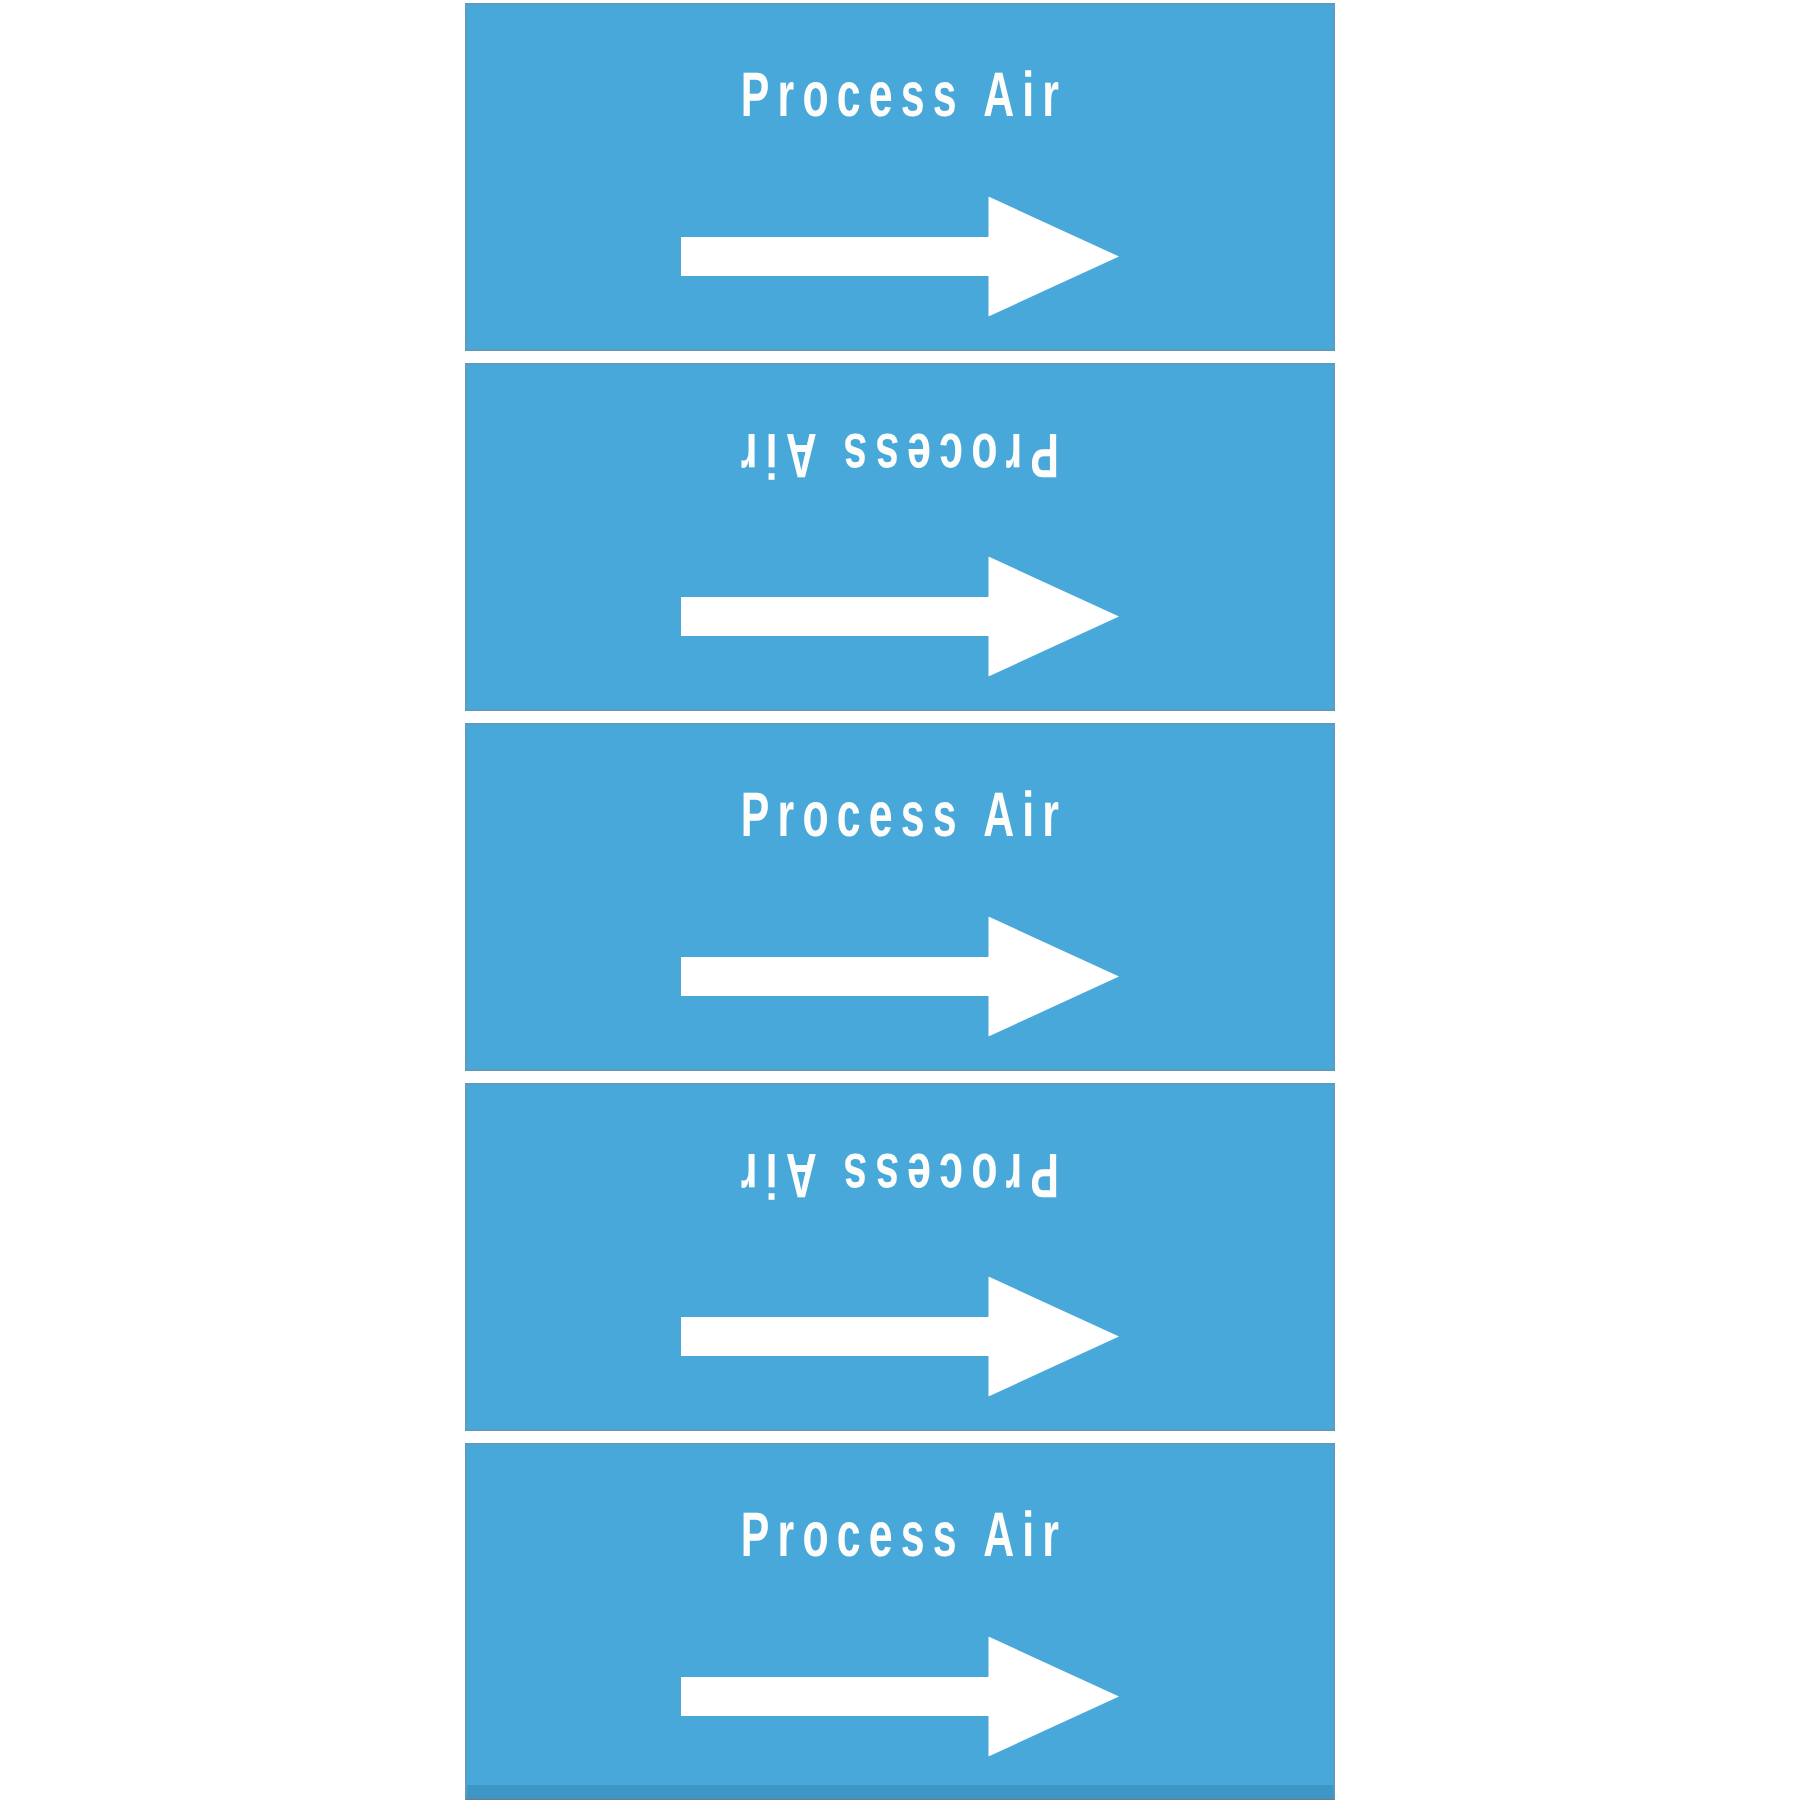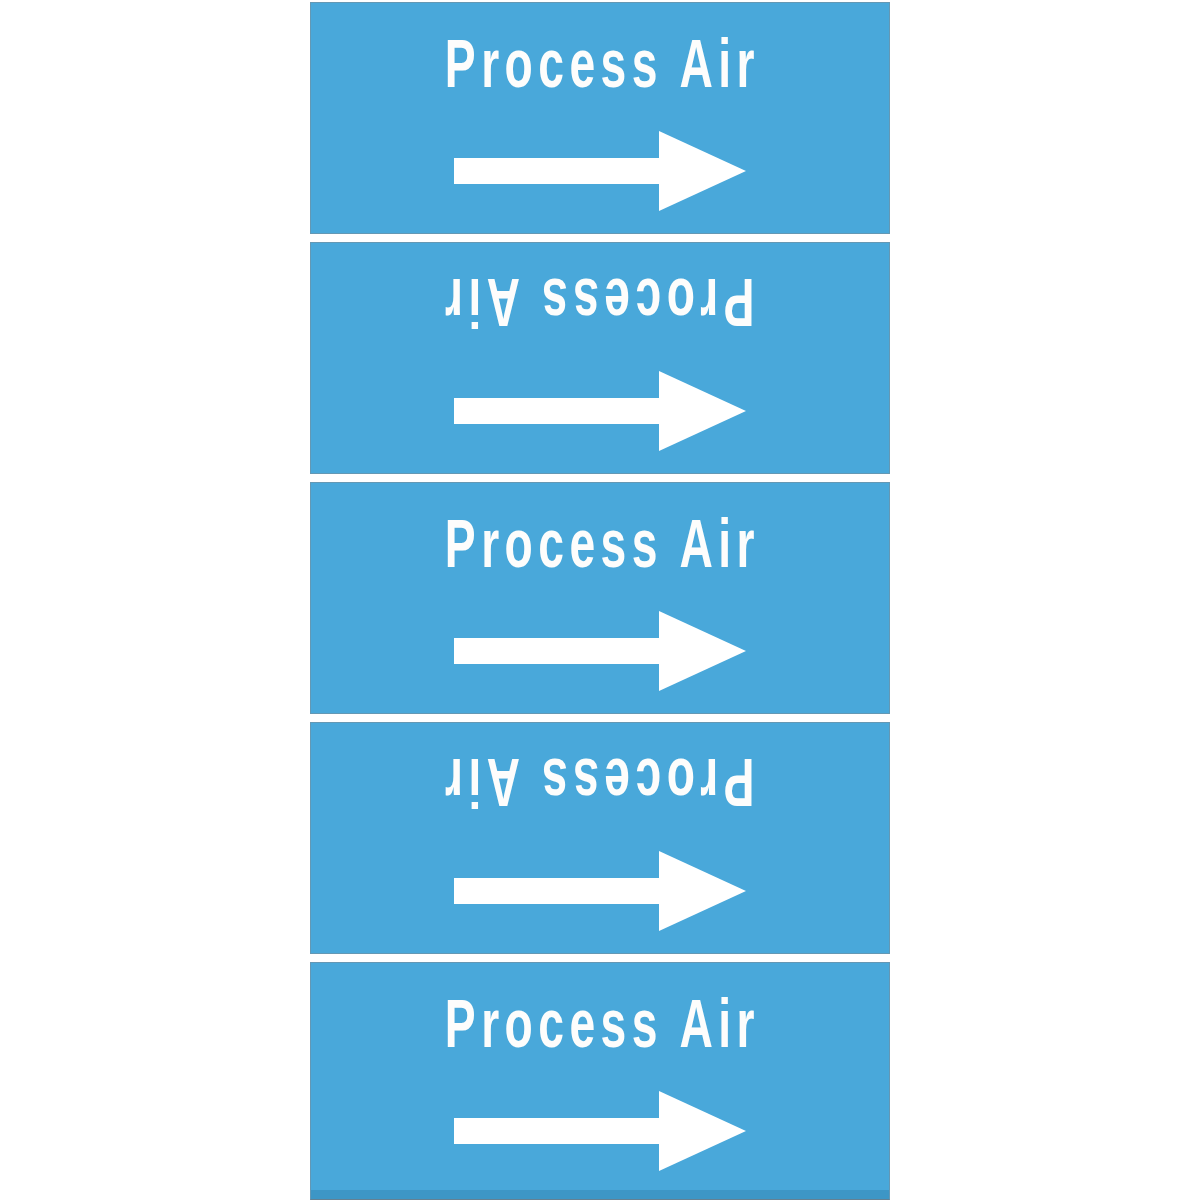--- a/index.html
+++ b/index.html
@@ -42,21 +42,21 @@
     border-bottom-color: rgba(105, 122, 134, 0.85);
   }
   .marker-text {
     position: absolute;
     top: 0;
     left: 0;
     right: 0;
     height: 120px;
     line-height: 120px;
     text-align: center;
-    font-size: 68px;
+    font-size: 42px;
     font-weight: bold;
     color: var(--label-text);
     white-space: nowrap;
     overflow: visible;
   }
   .condense {
     display: inline-block;
     letter-spacing: 8px;
     padding-left: 8px; 
     transform: scaleX(0.68);

